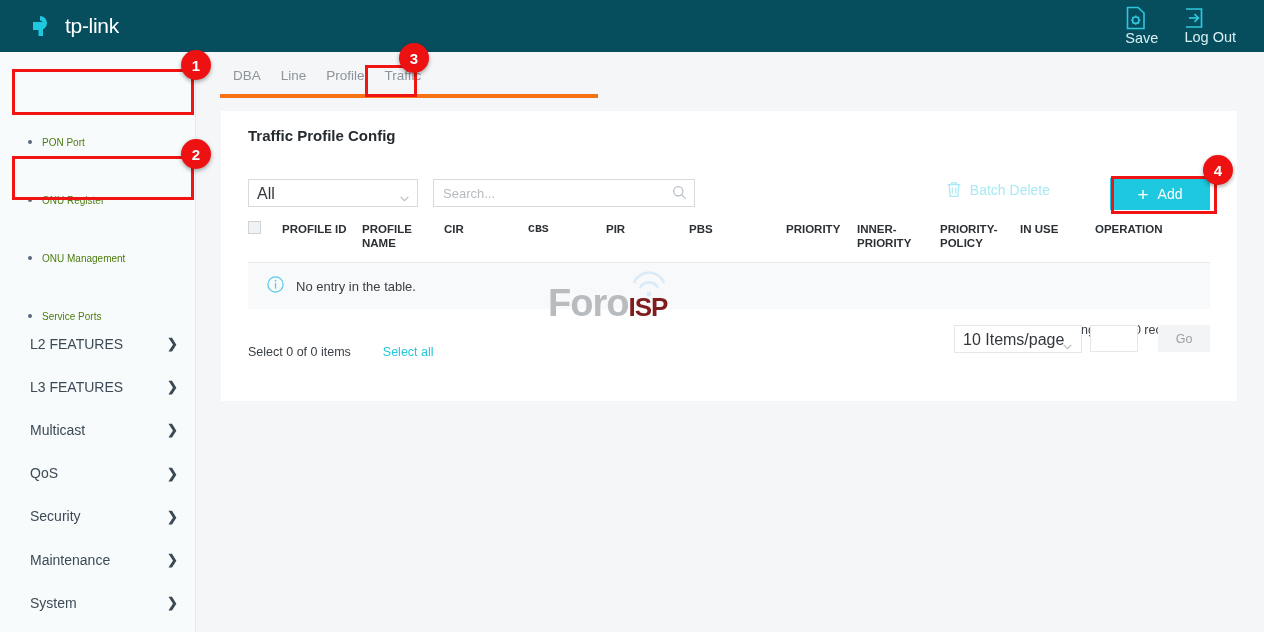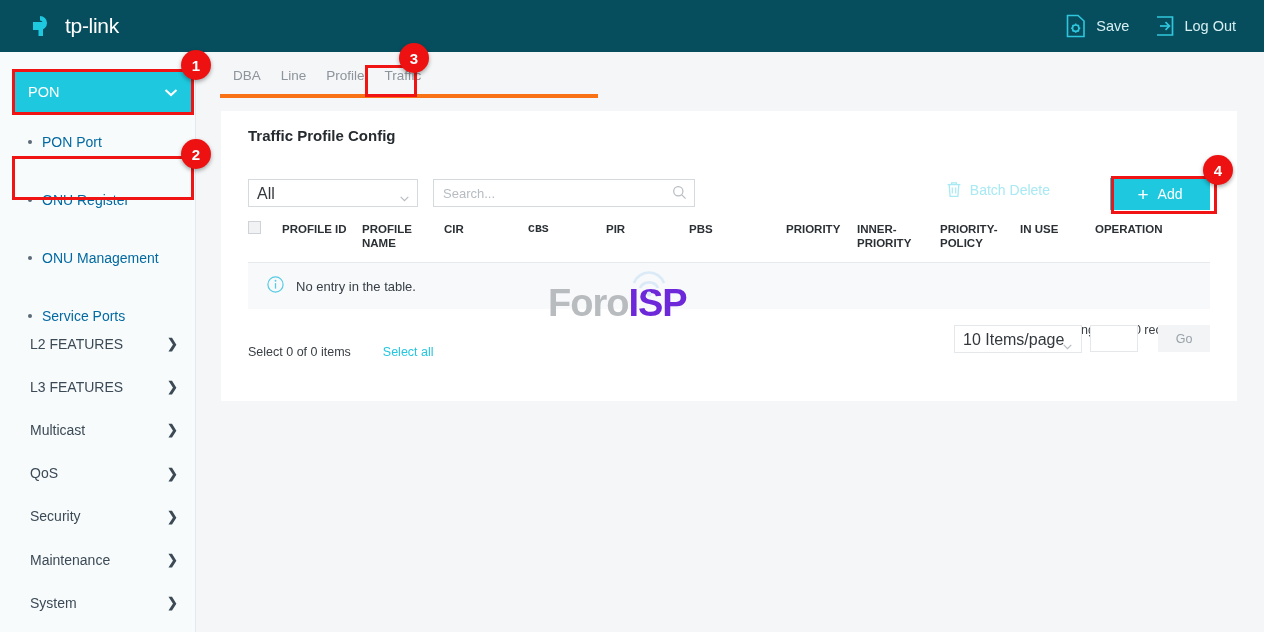--- a/index.html
+++ b/index.html
@@ -14,39 +14,39 @@
 
   
   .topbar {
     position: absolute; left: 0; top: 0; width: 1264px; height: 52px;
     background: #064e5e; display: flex; align-items: center;
   }
   .logo { position: absolute; left: 30px; top: 11px; display: flex; align-items: center; height: 30px; }
   .logo-mark { width: 28px; height: 26px; position: relative; margin-right: 7px; }
   .logo-text { color: #ffffff; font-size: 21px; letter-spacing: -0.3px; font-weight: 400; }
   .topbar-right { position: absolute; right: 28px; top: 0; height: 52px; display: flex; align-items: center; gap: 0px; }
-  .tb-action { display: flex; align-items: center; cursor: pointer; margin-left: 26px; }
+  .tb-action { display: flex; align-items: flex-start; cursor: pointer; margin-left: 26px; flex-direction: column; }
   .tb-action .ic { margin-right: 9px; display: flex; align-items: center; }
   .tb-action .lbl { color: #d7eff2; font-size: 14.5px; }
 
   
   .sidebar {
     position: absolute; left: 0; top: 52px; width: 196px; height: 580px;
     background: #f7fbfc; border-right: 1px solid #e3e9ec;
   }
   .menu-top {
     position: absolute; left: 14px; top: 19px; width: 178px; height: 42px;
     background: #1ec8de; color: #fff; display: flex; align-items: center;
     padding: 0 14px; cursor: pointer; font-size: 14.5px;
   }
   .menu-top .mt-label { flex: 1; }
   .submenu { position: absolute; left: 14px; top: 61px; width: 178px; }
   .sub-item {
     height: 58px; display: flex; align-items: center; padding-left: 14px;
-    font-size: 14px; color: #0369a1; cursor: pointer; background: #f7fbfc;
+    font-size: 10px; color: #4d7c0f; cursor: pointer; background: #f7fbfc;
   }
   .sub-item .dot { width: 4px; height: 4px; border-radius: 50%; background: #5a6a78; margin-right: 10px; flex: 0 0 auto; }
   .sub-item.active { background: #c9f3fa; }
   .main-items { position: absolute; left: 14px; top: 270px; width: 178px; }
   .main-item {
     height: 43.2px; display: flex; align-items: center; padding: 0 14px 0 16px;
     font-size: 14px; color: #3c4a56; cursor: pointer;
   }
   .main-item .mi-label { flex: 1; }
   .chev { color: #3c4a56; font-size: 13px; font-weight: bold; }
@@ -128,21 +128,21 @@
     border: none; color: #9aa1a8; font-size: 12.5px; cursor: pointer;
     font-family: "Liberation Sans", sans-serif;
   }
 
   
   .watermark {
     position: absolute; left: 548px; top: 282px; width: 172px; height: 52px;
     pointer-events: none; user-select: none;
   }
   .wm-foro { font-size: 38px; font-weight: bold; color: #b9bcbf; letter-spacing: -1px; }
-  .wm-isp { font-size: 38px; font-weight: bold; color: #6d28d9; letter-spacing: -1px; }
+  .wm-isp { font-size: 26px; font-weight: bold; color: #7f1d1d; letter-spacing: -1px; }
 
   
   .redbox { position: absolute; border: 3px solid #f11414; pointer-events: none; }
   .badge {
     position: absolute; width: 30px; height: 30px; border-radius: 50%;
     background: #ee1111; color: #fff; font-size: 15px; font-weight: bold;
     display: flex; align-items: center; justify-content: center;
     box-shadow: 0 2px 4px rgba(0,0,0,0.35); pointer-events: none;
   }
 </style>
@@ -179,28 +179,20 @@
             <path d="M5 11 H14" stroke="#2fc7dd" stroke-width="1.7"></path>
             <path d="M10.5 7.2 L14.4 11 L10.5 14.8" fill="none" stroke="#2fc7dd" stroke-width="1.7"></path>
           </svg>
         </span>
         <span class="lbl">Log Out</span>
       </div>
     </div>
   </div>
 
   <div class="sidebar">
-    <div class="menu-top">
-      <span class="mt-label">PON</span>
-      <span>
-        <svg width="14" height="9" viewBox="0 0 14 9">
-            <path d="M1.5 2 L7 7 L12.5 2" fill="none" stroke="#ffffff" stroke-width="2.1"></path>
-          </svg>
-      </span>
-    </div>
 
     <div class="submenu">
       <div class="sub-item">
         <span class="dot"></span>
         <span>PON Port</span>
       </div>
       <div class="sub-item">
         <span class="dot"></span>
         <span>ONU Register</span>
       </div>

